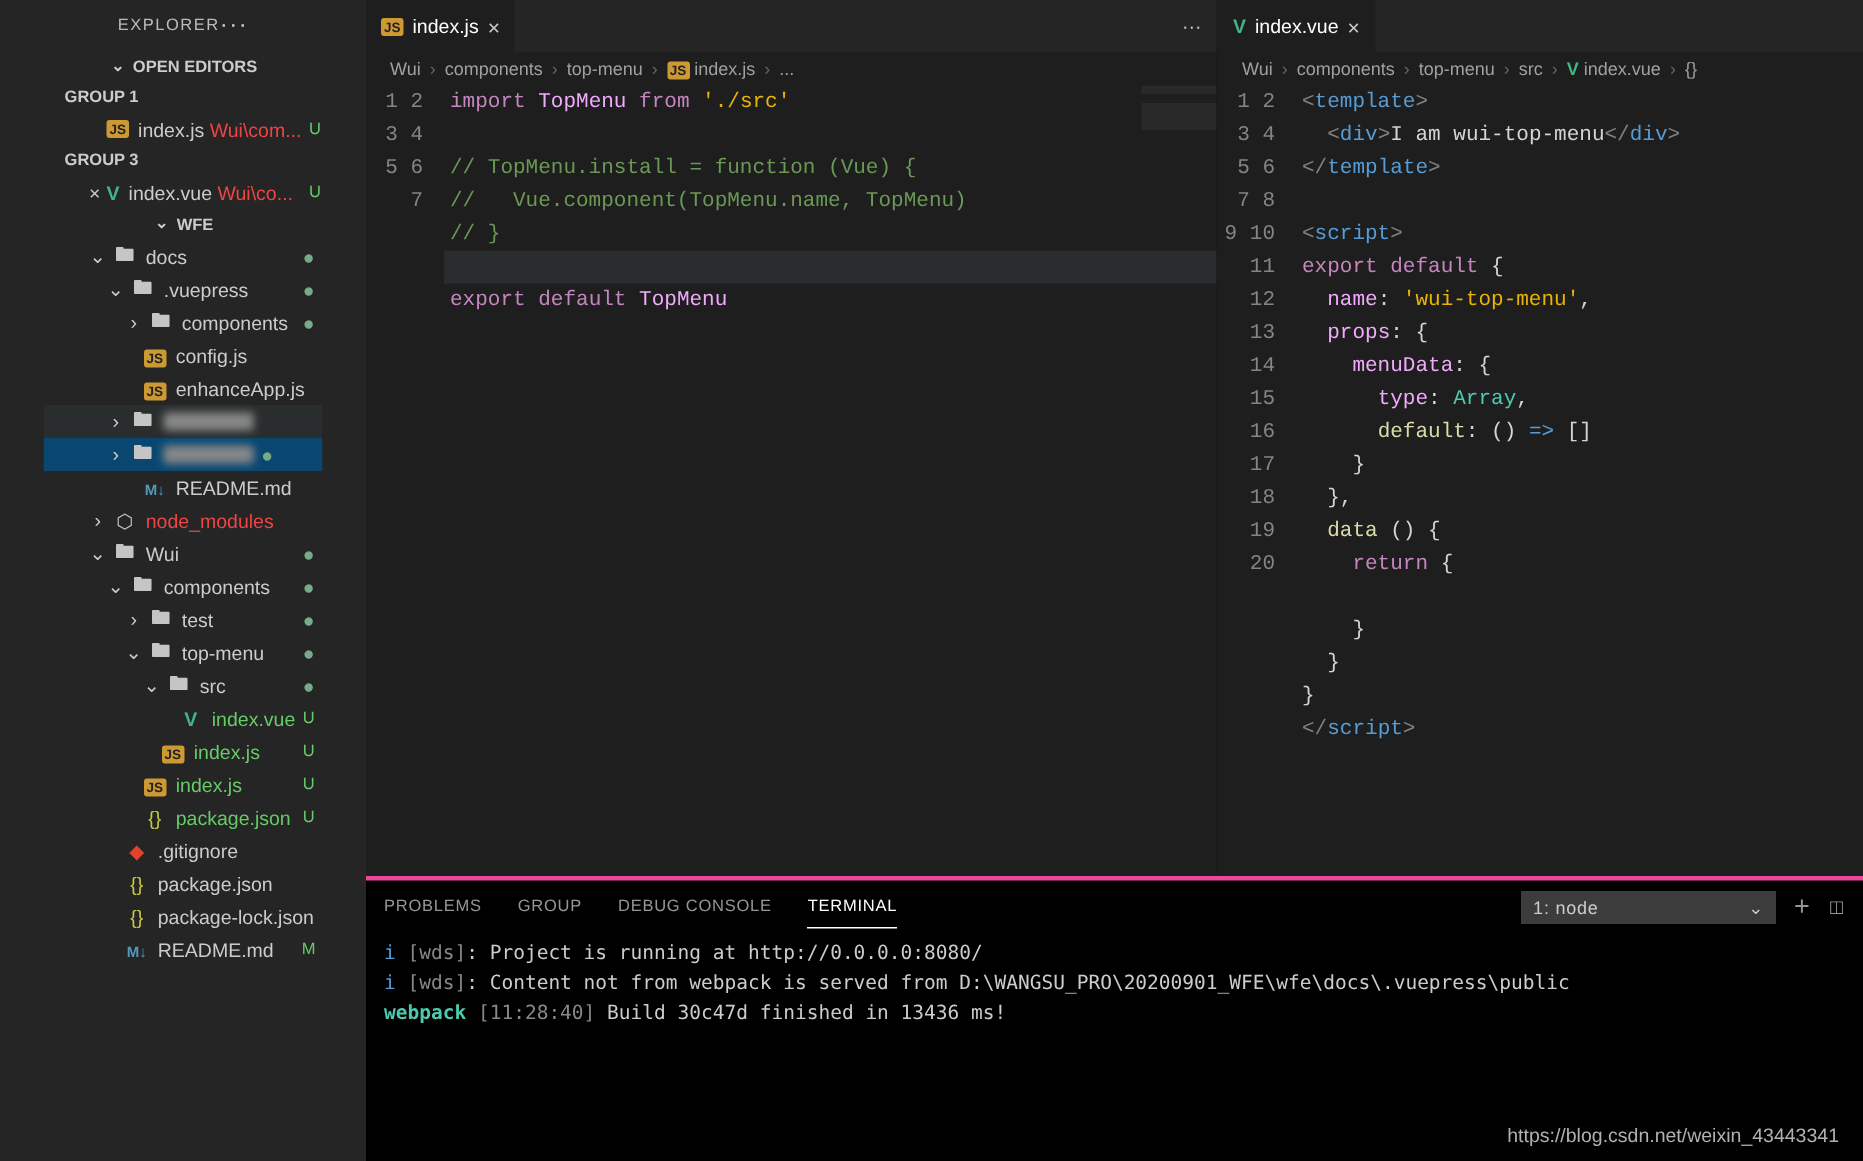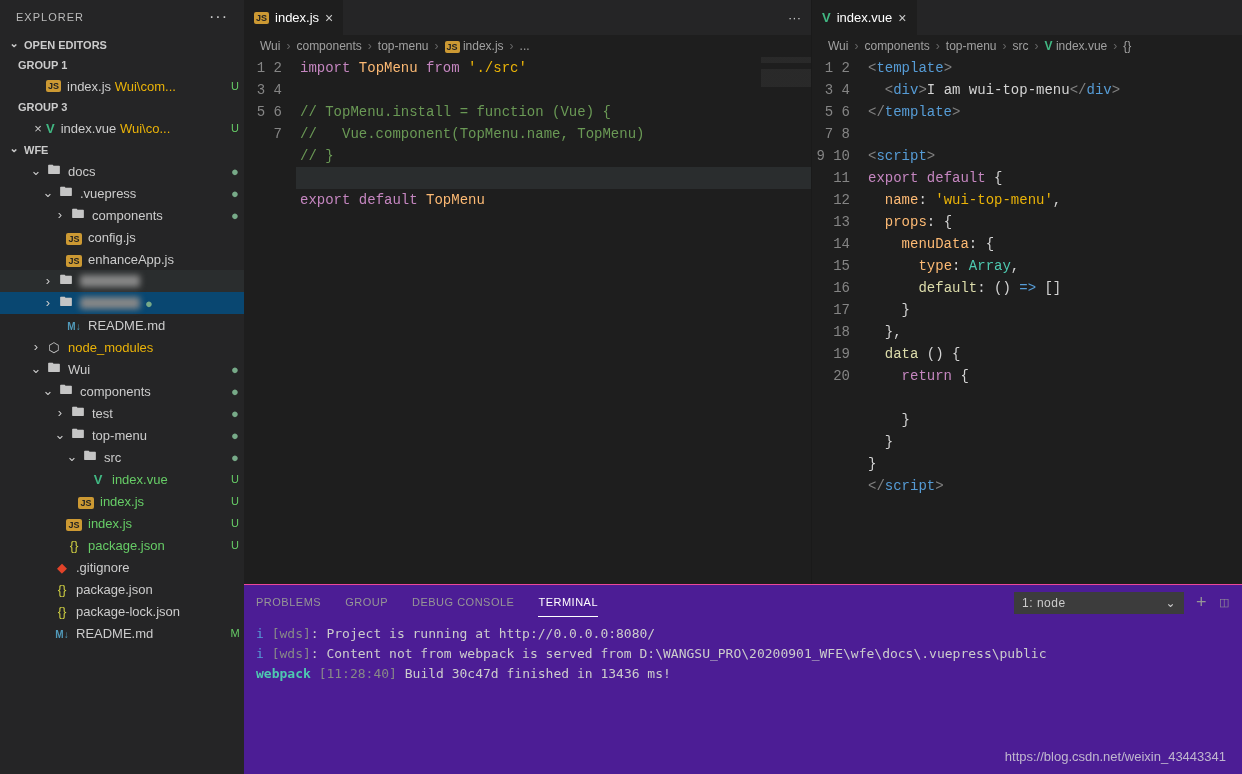--- a/index.html
+++ b/index.html
@@ -1,17 +1,17 @@
 <!DOCTYPE html>
 <html><head>
 <meta charset="utf-8">
 <style>
 * { margin:0; padding:0; box-sizing:border-box; }
 body { font-family: "Segoe UI", sans-serif; font-size:13px; background:#1e1e1e; color:#cccccc; width:1242px; height:774px; overflow:hidden; display:flex; }
-.sidebar { width:244px; background:#252526; display:flex; flex-direction:column; }
+.sidebar { width:244px; background:#252526; display:flex; flex-direction:column;align-items:center; }
 .sidebar-header { display:flex; align-items:center; justify-content:space-between; padding:8px 16px; color:#bbbbbb; font-size:11px; letter-spacing:1px; }
 .sidebar-header .dots { color:#ccc; font-size:16px; }
 .section-title { display:flex; align-items:center; padding:4px 8px; color:#ccc; font-weight:bold; font-size:11px; }
 .chev { display:inline-block; width:12px; text-align:center; margin-right:4px; transform:translateY(-1px); }
 .group-label { padding:4px 18px; font-size:11px; font-weight:bold; color:#ccc; }
 .tree { flex:1; overflow:auto; }
 .tree-item { display:flex; align-items:center; padding:2px 0 2px 0; height:22px; position:relative; }
 .tree-item .icon { width:16px; text-align:center; margin-right:6px; font-size:13px; }
 .tree-item .label { flex:1; white-space:nowrap; overflow:hidden; text-overflow:ellipsis; }
 .tree-item .status { width:18px; text-align:center; color:#6c6; font-size:11px; }
@@ -21,46 +21,46 @@
 .ind1 { padding-left:30px; }
 .ind2 { padding-left:42px; }
 .ind3 { padding-left:54px; }
 .ind4 { padding-left:66px; }
 .ind5 { padding-left:78px; }
 .icon-js { background:#cc9933; color:#222; font-size:9px; font-weight:bold; padding:1px 2px; border-radius:2px; }
 .icon-vue { color:#41b883; font-weight:bold; }
 .icon-folder { color:#c5c5c5; }
 .folder-name { color:#ccc; }
 .file-name.green { color:#6c6; }
-.file-dim { color:#eab308; }
+.file-dim { color:#ef4444; }
 .blur { filter: blur(3px); background:#888; width:60px; height:12px; display:inline-block; border-radius:2px; }
 .main { flex:1; display:flex; flex-direction:column; }
 .editors { flex:1; display:flex; min-height:0; }
 .editor { flex:1; display:flex; flex-direction:column; min-width:0; }
 .editor:first-child { border-right:1px solid #1a1a1a; }
 .tabs { display:flex; align-items:center; background:#252526; height:35px; }
 .tab { display:flex; align-items:center; padding:0 10px; height:35px; background:#2d2d2d; color:#969696; border-right:1px solid #252526; gap:6px; }
 .tab.active { background:#1e1e1e; color:#fff; }
 .tab .close { color:#ccc; font-size:14px; }
 .tab-actions { margin-left:auto; padding:0 10px; color:#ccc; }
 .breadcrumb { padding:4px 16px; color:#a0a0a0; font-size:12px; display:flex; align-items:center; gap:6px; }
 .breadcrumb .sep { color:#666; }
 .code-area { flex:1; display:flex; font-family:"Consolas","Courier New",monospace; font-size:14px; line-height:22px; overflow:hidden; position:relative; }
 .gutter { width:56px; text-align:right; color:#858585; padding-right:18px; user-select:none; }
 .code { flex:1; white-space:pre; color:#d4d4d4; }
 .highlight-line { background:#2a2d2e; }
 .tk-kw { color:#c586c0; }
-.tk-var { color:#fdba74; }
+.tk-var { color:#f0abfc; }
 .tk-type { color:#4ec9b0; }
 .tk-str { color:#eab308; }
 .tk-comment { color:#6a9955; }
 .tk-tag { color:#569cd6; }
 .tk-punc { color:#808080; }
 .tk-fn { color:#dcdcaa; }
-.panel { height:190px; background:#4c1d95; border-top:1px solid #ec4899; display:flex; flex-direction:column; }
+.panel { height:190px; background:#000000; border-top:3px solid #ec4899; display:flex; flex-direction:column; }
 .panel-tabs { display:flex; align-items:center; padding:0 12px; gap:24px; height:35px; font-size:11px; letter-spacing:0.5px; color:#969696; }
 .panel-tab { padding:8px 0; }
 .panel-tab.active { color:#fff; border-bottom:1px solid #fff; }
 .panel-right { margin-left:auto; display:flex; align-items:center; gap:12px; }
 .panel-select { background:#3c3c3c; color:#ccc; padding:4px 8px; font-size:12px; border:none; width:170px; display:flex; justify-content:space-between; }
 .panel-body { flex:1; padding:4px 12px; font-family:"Consolas",monospace; font-size:13px; line-height:20px; overflow:hidden; }
 .term-line { white-space:pre; }
 .tk-info { color:#569cd6; }
 .tk-dim { color:#888;text-align:center; }
 .tk-success { color:#4ec9b0; font-weight:bold; }

